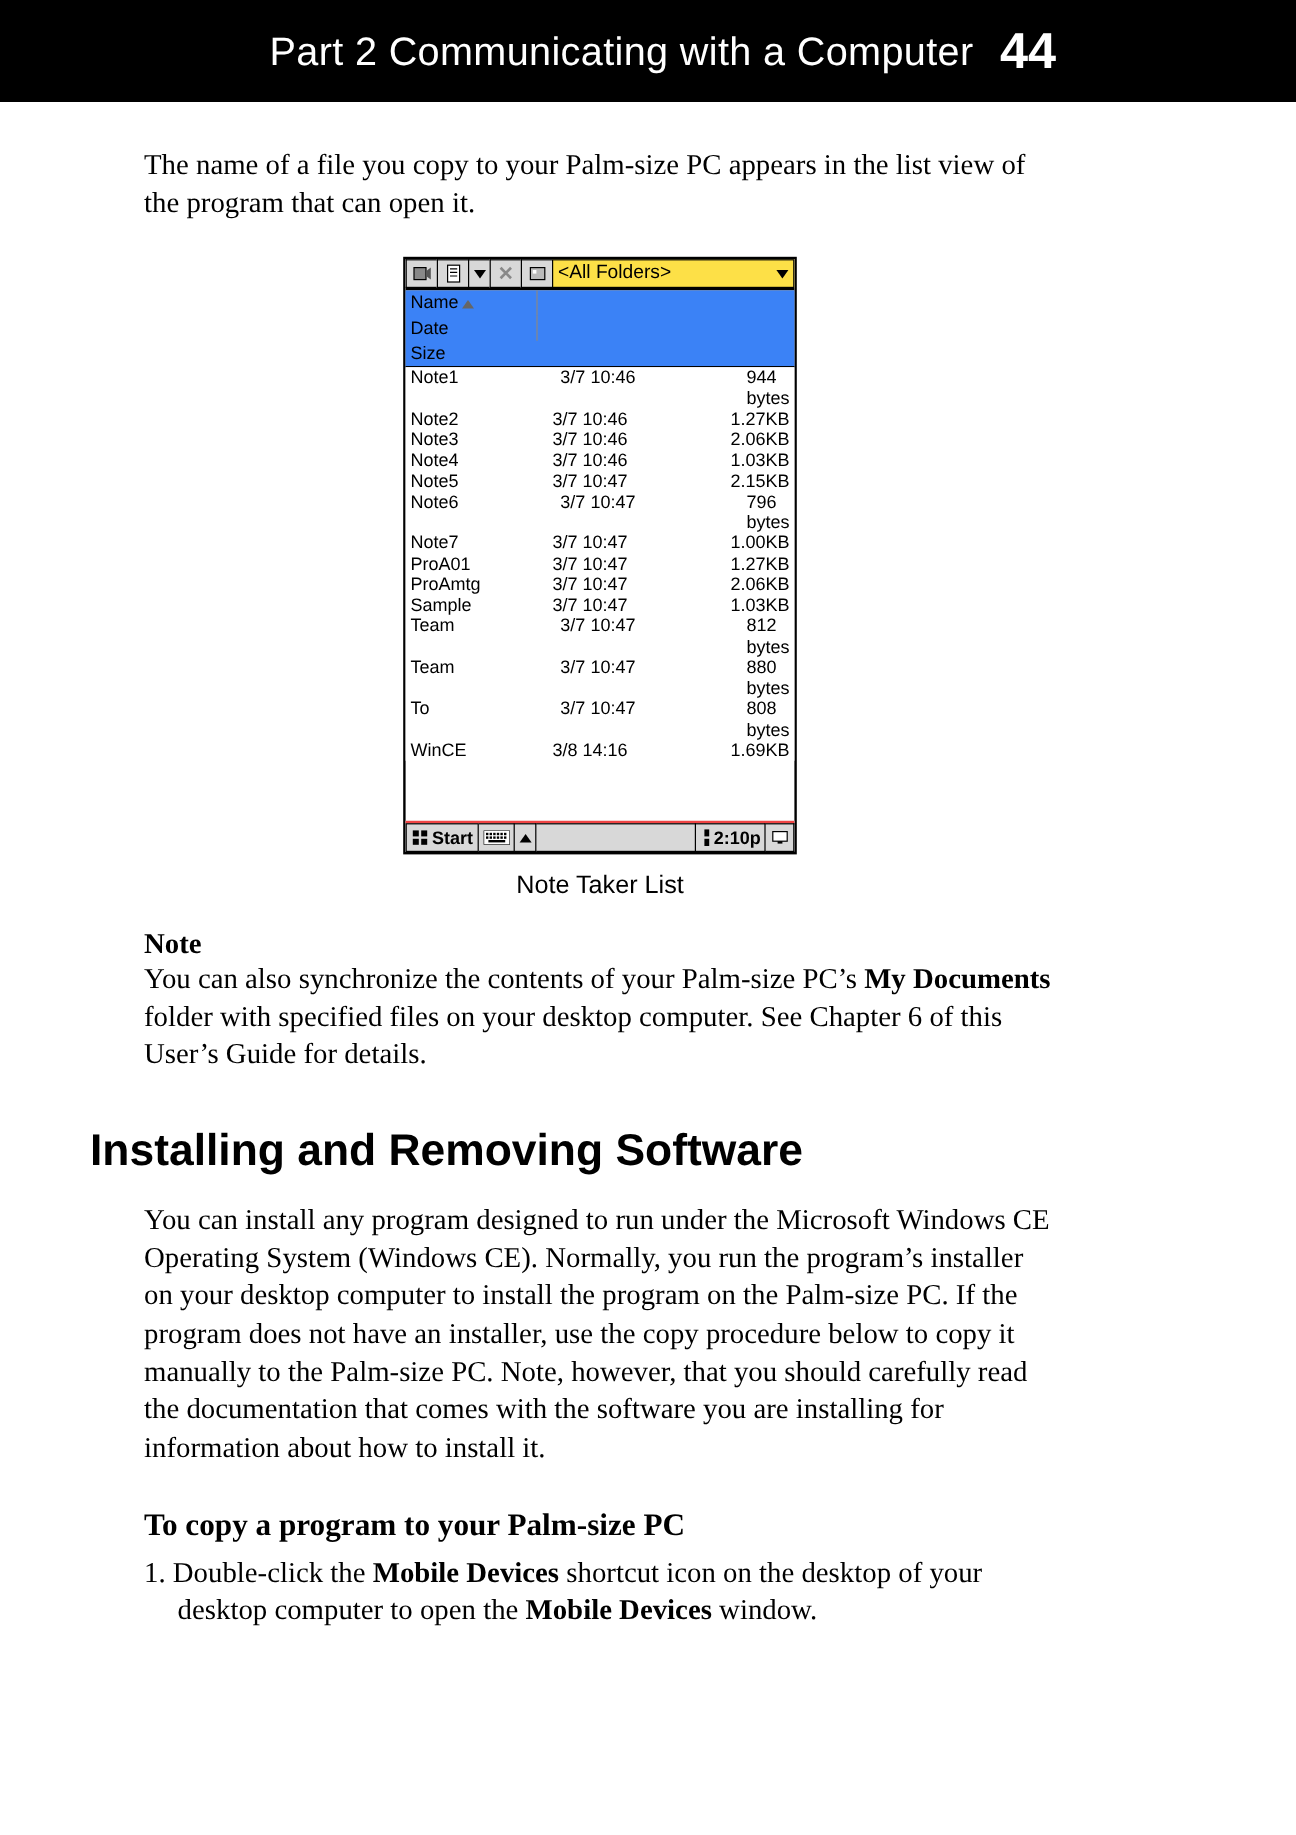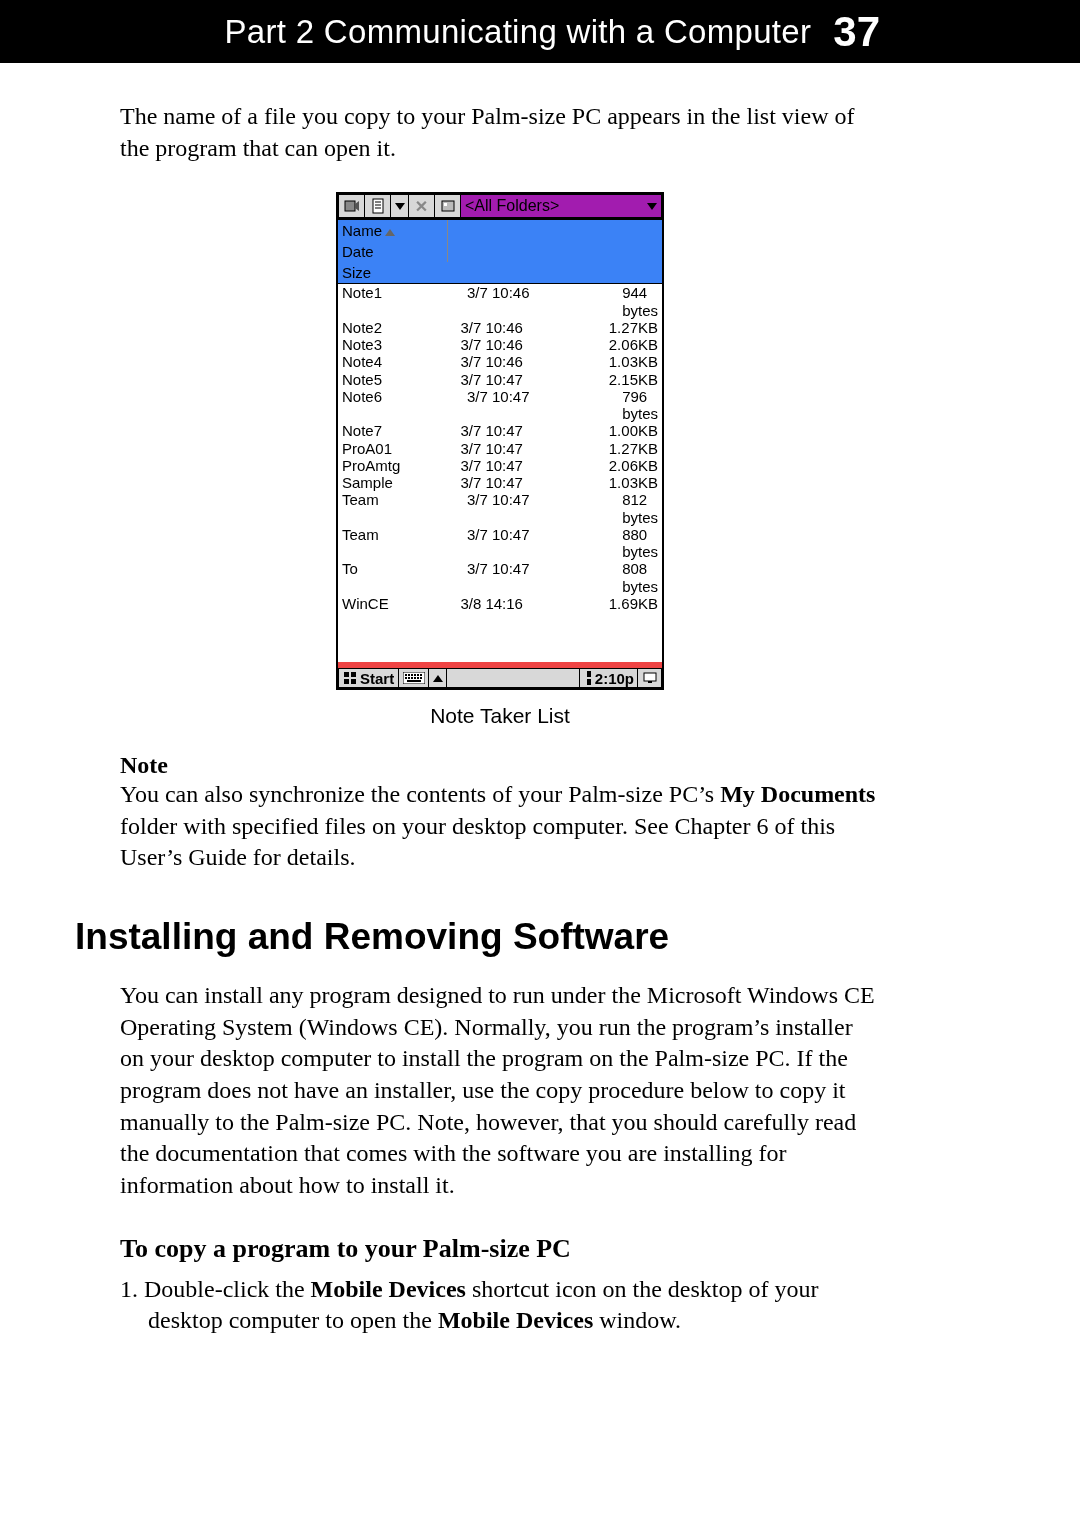--- a/index.html
+++ b/index.html
@@ -6,21 +6,21 @@
   body {
     width: 1080px;
     height: 1529px;
     background: #ffffff;
     font-family: "Times New Roman", Times, serif;
     color: #000;
   }
   .header-bar {
     background: #000;
     color: #fff;
-    height: 63px;
+    height: 85px;
     display: flex;
     align-items: center;
     justify-content: flex-end;
     padding-right: 200px;
     font-family: Arial, Helvetica, sans-serif;
   }
   .header-bar .part {
     font-size: 33px;
     font-weight: 300;
     letter-spacing: 0.3px;
@@ -73,21 +73,21 @@
     width: 0; height: 0;
     border-left: 5px solid transparent;
     border-right: 5px solid transparent;
     border-top: 7px solid #000;
   }
   .x-icon { font-weight: bold; color: #888; font-size: 16px; }
   .folder-select {
     flex: 1;
     display: flex;
     align-items: center;
-    background: #a21caf;
+    background: #fde047;
     border: 1px solid #000;
     padding: 0 4px;
     justify-content: space-between;
   }
   .table-header {
     display: flex;
     background: #3b82f6;
     border-bottom: 1px solid #000;
     font-size: 15px;
     flex-direction: column;
@@ -115,21 +115,21 @@
     padding: 0 4px;
     gap: 40px;
   }
   .c-name { width: 106px; }
   .c-date { width: 110px; }
   .c-size { flex: 1; text-align: left; padding-left: 8px; margin-left: 19px; }
   .rows-pad { height: 50px; }
   .taskbar {
     display: flex;
     align-items: stretch;
-    border-top: 6px solid #ef4444;
+    border-top: 2px solid #ef4444;
     height: 26px;
     background: #d8d8d8;
   }
   .start-btn {
     display: flex;
     align-items: center;
     border: 1px solid #000;
     padding: 0 4px;
     font-weight: bold;
     font-size: 15px;
@@ -206,21 +206,21 @@
     padding-left: 28px;
     text-indent: -28px;
   }
   .b { font-weight: bold; }
 </style>
 </head>
 <body>
 
 <div class="header-bar">
   <span class="part">Part 2  Communicating with a Computer</span>
-  <span class="pagenum">37</span>
+  <span class="pagenum">44</span>
 </div>
 
 <div class="page-content">
 
   <p class="body-para">The name of a file you copy to your Palm-size PC appears in the list view of the program that can open it.</p>
 
   <div class="screenshot-wrap">
     <div class="device">
 
       <div class="toolbar">

